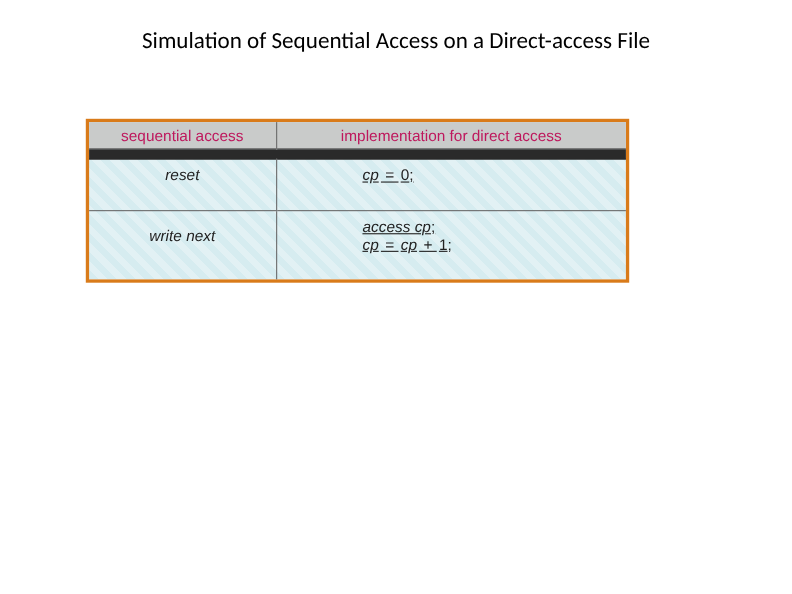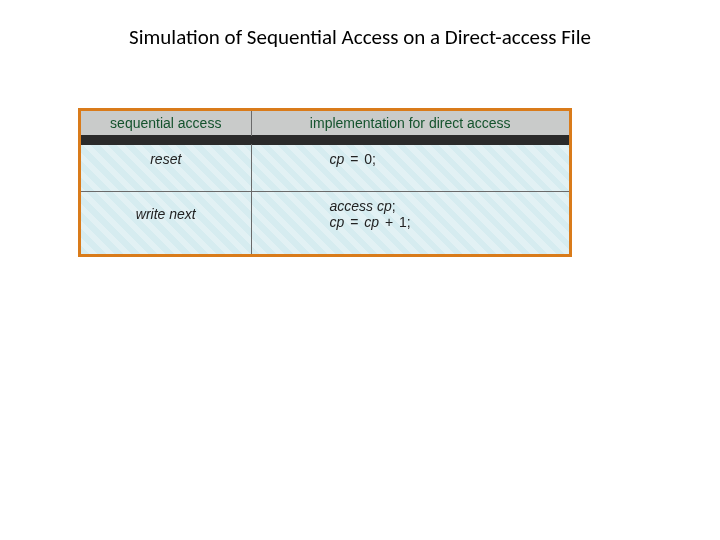--- a/index.html
+++ b/index.html
@@ -33,37 +33,37 @@
     border-collapse: collapse;
     width: 100%;
     font-family: Arial, Helvetica, sans-serif;
   }
   thead td {
     background: #c9cbca;
     font-size: 14px;
     font-weight: 400;
     text-align: center;
     padding: 4px 8px;
-    color: #14532d;
+    color: #be185d;
   }
   thead td:first-child { width: 170px; }
   thead tr { border-bottom: 1px solid #2a2a2a; }
   .dbl { height: 2px; background: #2a2a2a; }
   tbody td {
     padding: 6px 8px 24px 8px;
     font-size: 14px;
     font-style: italic;
     color: #222;
     border-top: 1px solid #6a6a6a;
     vertical-align: middle;
     text-align: center;
   }
   tbody tr:first-child td { border-top: none; }
   td.divider-right { border-right: 1px solid #6a6a6a; }
-  .impl { text-align: left; padding-left: 78px; }
+  .impl { text-align: left; padding-left: 78px; text-decoration: underline; }
   .impl .line { display: block; white-space: nowrap; }
   .num { font-style: normal; }
   .eq { font-style: normal; padding: 0 2px; }
   .plus { font-style: normal; padding: 0 2px; }
   .semi { font-style: normal; }
 </style>
 </head>
 <body>
 
 <h1 class="slide-title">Simulation of Sequential Access on a Direct-access File</h1>

